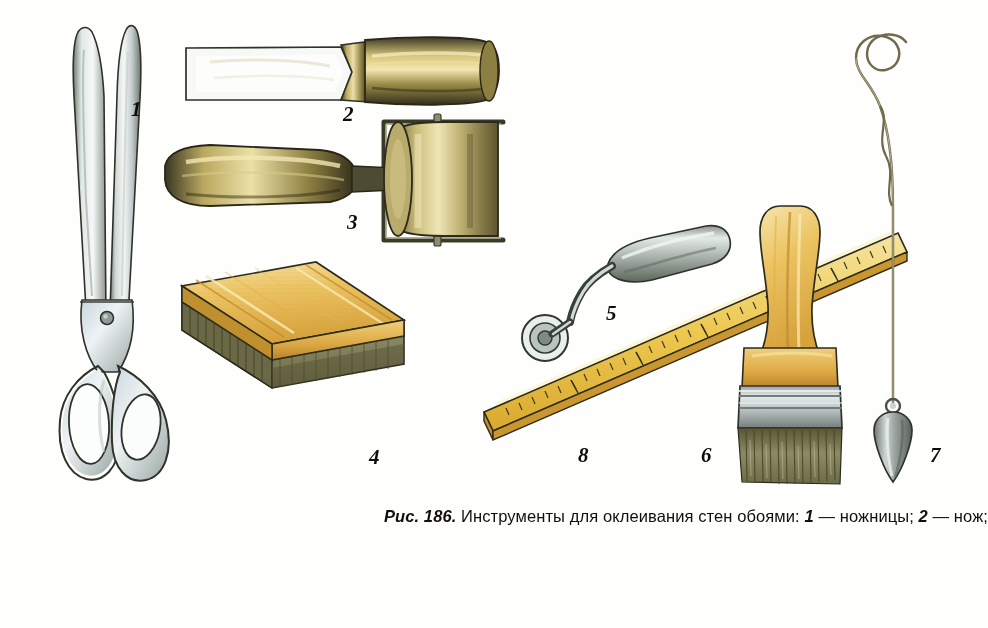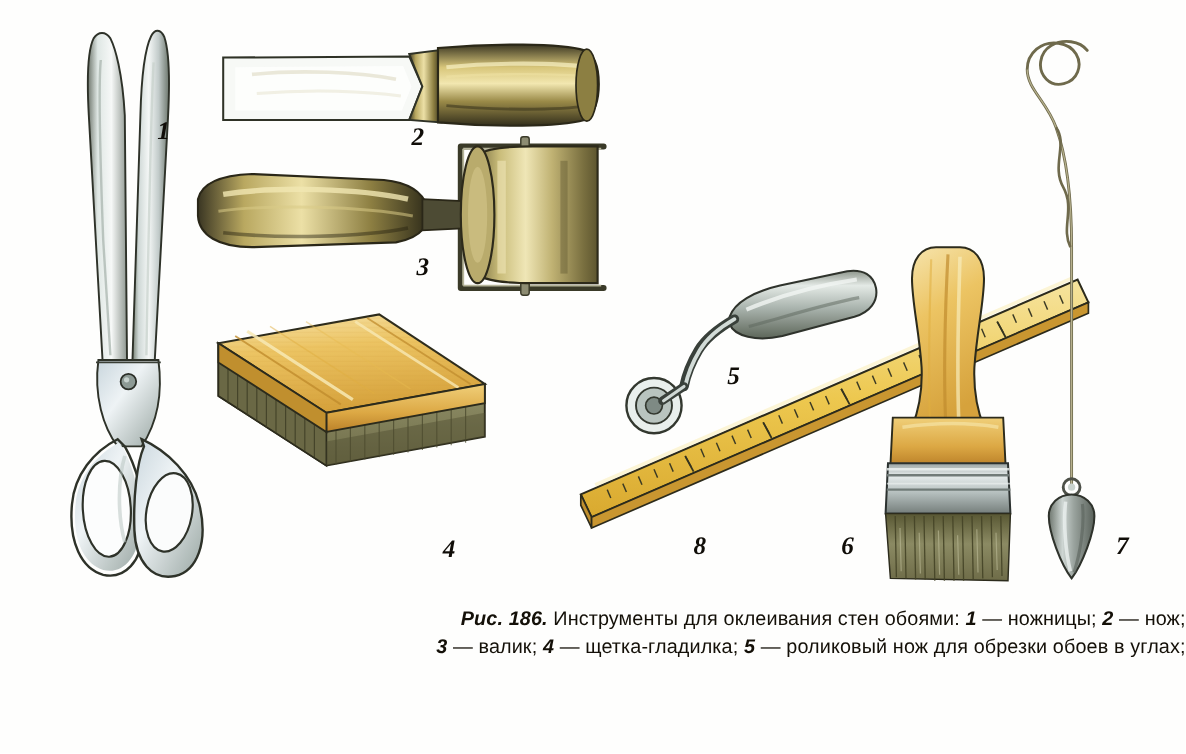--- a/index.html
+++ b/index.html
@@ -397,18 +397,15 @@
   <div class="num-label" style="left:701px; top:445px;">6</div>
   <div class="num-label" style="left:930px; top:445px;">7</div>
   <div class="num-label" style="left:578px; top:445px;">8</div>
 
   <div id="caption">
     <div class="cap-line">
       <span class="fig-no">Рис. 186.</span>
       <span>Инструменты для оклеивания стен обоями:</span>
       <span class="it">1</span><span> — </span><span>ножницы</span><span>; </span><span class="it">2</span><span> — </span><span>нож</span><span>;</span>
     </div>
-    <div class="cap-line">
-      <span class="it">3</span><span> — </span><span>валик</span><span>; </span><span class="it">4</span><span> — </span><span>щетка-гладилка</span><span>; </span><span class="it">5</span><span> — </span><span>роликовый нож для обрезки обоев в углах</span><span>;</span>
-    </div>
   </div>
 
 </div>
 
 </body></html>

